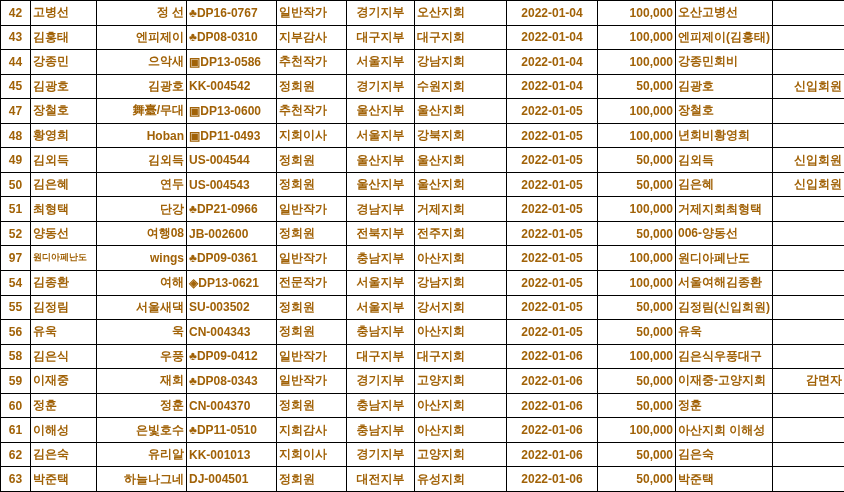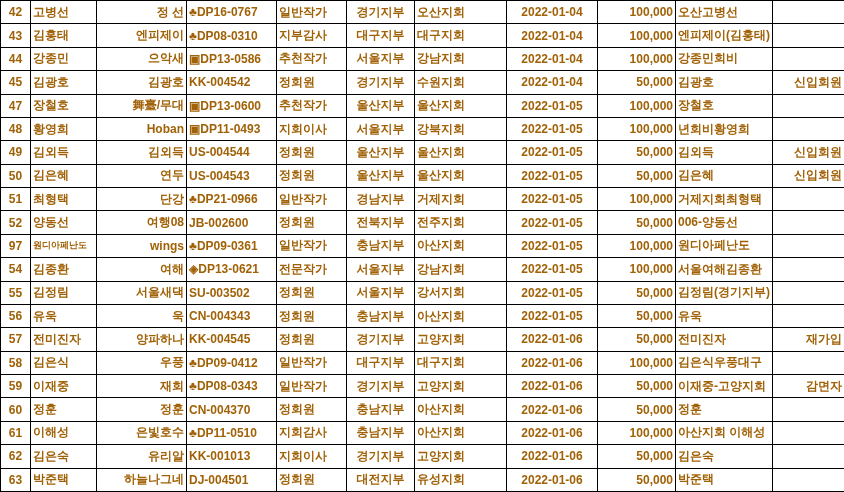--- a/index.html
+++ b/index.html
@@ -221,48 +221,35 @@
       <tr>
         <td class="col-no">55</td>
         <td class="col-name">김정림</td>
         <td class="col-nickname">서울새댁</td>
         <td class="col-code">SU-003502</td>
         <td class="col-grade">정회원</td>
         <td class="col-branch">서울지부</td>
         <td class="col-chapter">강서지회</td>
         <td class="col-date">2022-01-05</td>
         <td class="col-amount">50,000</td>
-        <td class="col-description">김정림(경기지부)</td>
+        <td class="col-description">김정림(신입회원)</td>
         <td class="col-note"></td>
       </tr>
       <tr>
         <td class="col-no">56</td>
         <td class="col-name">유욱</td>
         <td class="col-nickname">욱</td>
         <td class="col-code">CN-004343</td>
         <td class="col-grade">정회원</td>
         <td class="col-branch">충남지부</td>
         <td class="col-chapter">아산지회</td>
         <td class="col-date">2022-01-05</td>
         <td class="col-amount">50,000</td>
         <td class="col-description">유욱</td>
         <td class="col-note"></td>
-      </tr>
-      <tr>
-        <td class="col-no">57</td>
-        <td class="col-name">전미진자</td>
-        <td class="col-nickname">양파하나</td>
-        <td class="col-code">KK-004545</td>
-        <td class="col-grade">정회원</td>
-        <td class="col-branch">경기지부</td>
-        <td class="col-chapter">고양지회</td>
-        <td class="col-date">2022-01-06</td>
-        <td class="col-amount">50,000</td>
-        <td class="col-description">전미진자</td>
-        <td class="col-note">재가입</td>
       </tr>
       <tr>
         <td class="col-no">58</td>
         <td class="col-name">김은식</td>
         <td class="col-nickname">우풍</td>
         <td class="col-code">♣DP09-0412</td>
         <td class="col-grade">일반작가</td>
         <td class="col-branch">대구지부</td>
         <td class="col-chapter">대구지회</td>
         <td class="col-date">2022-01-06</td>

